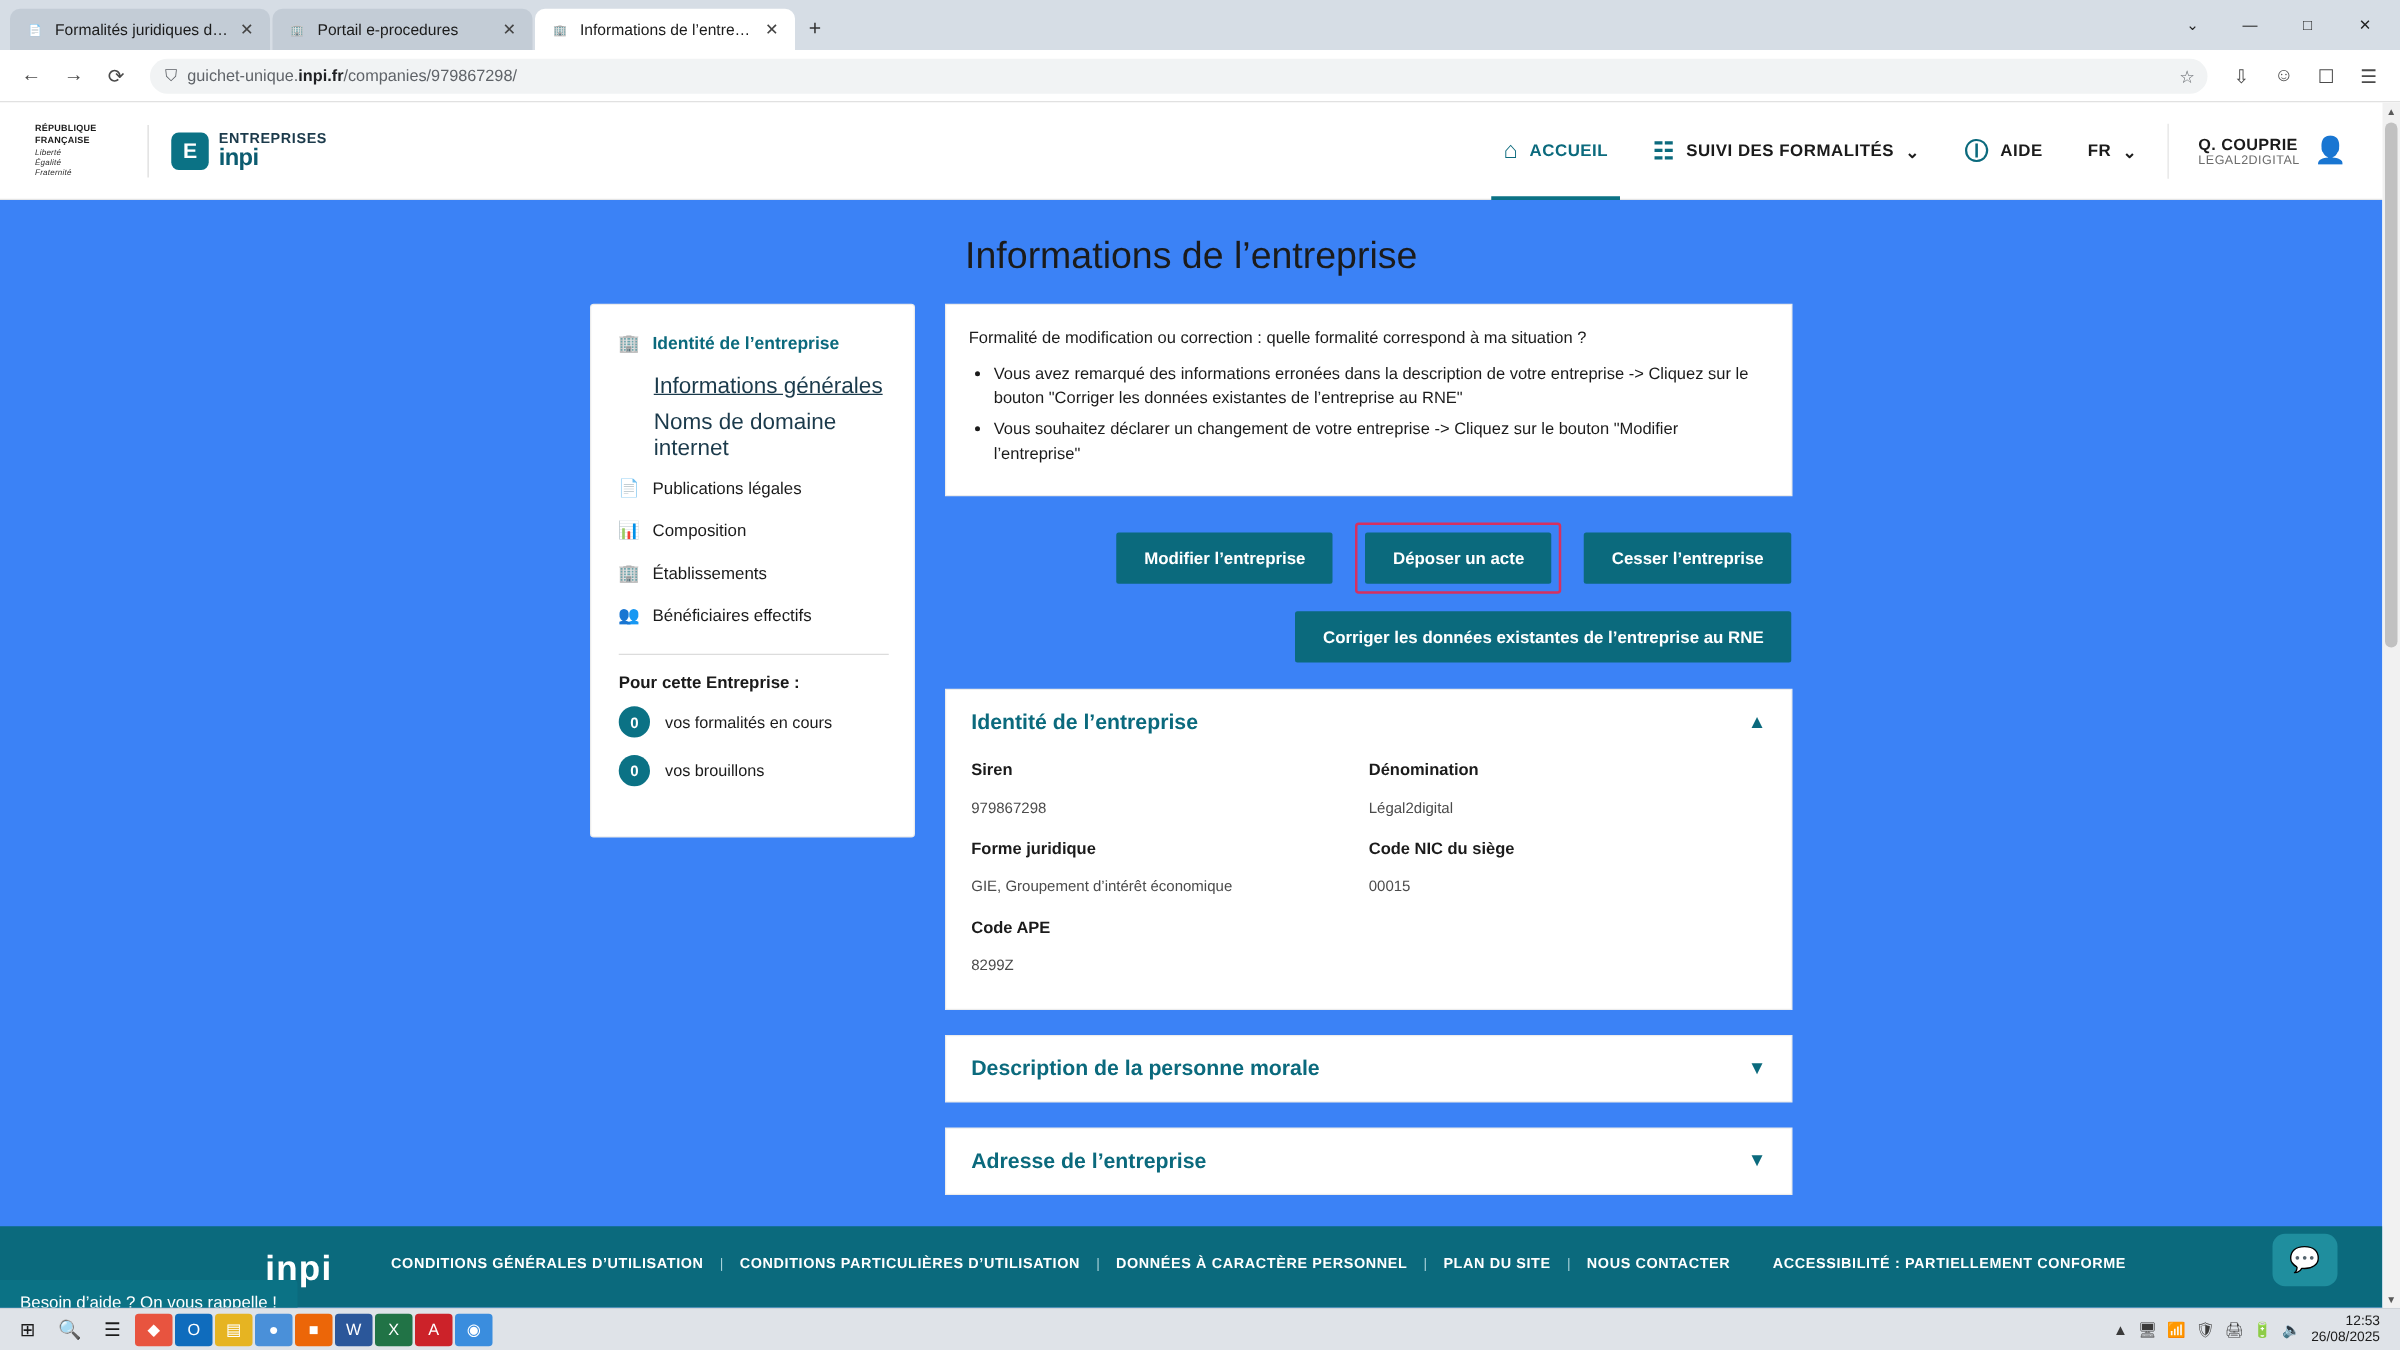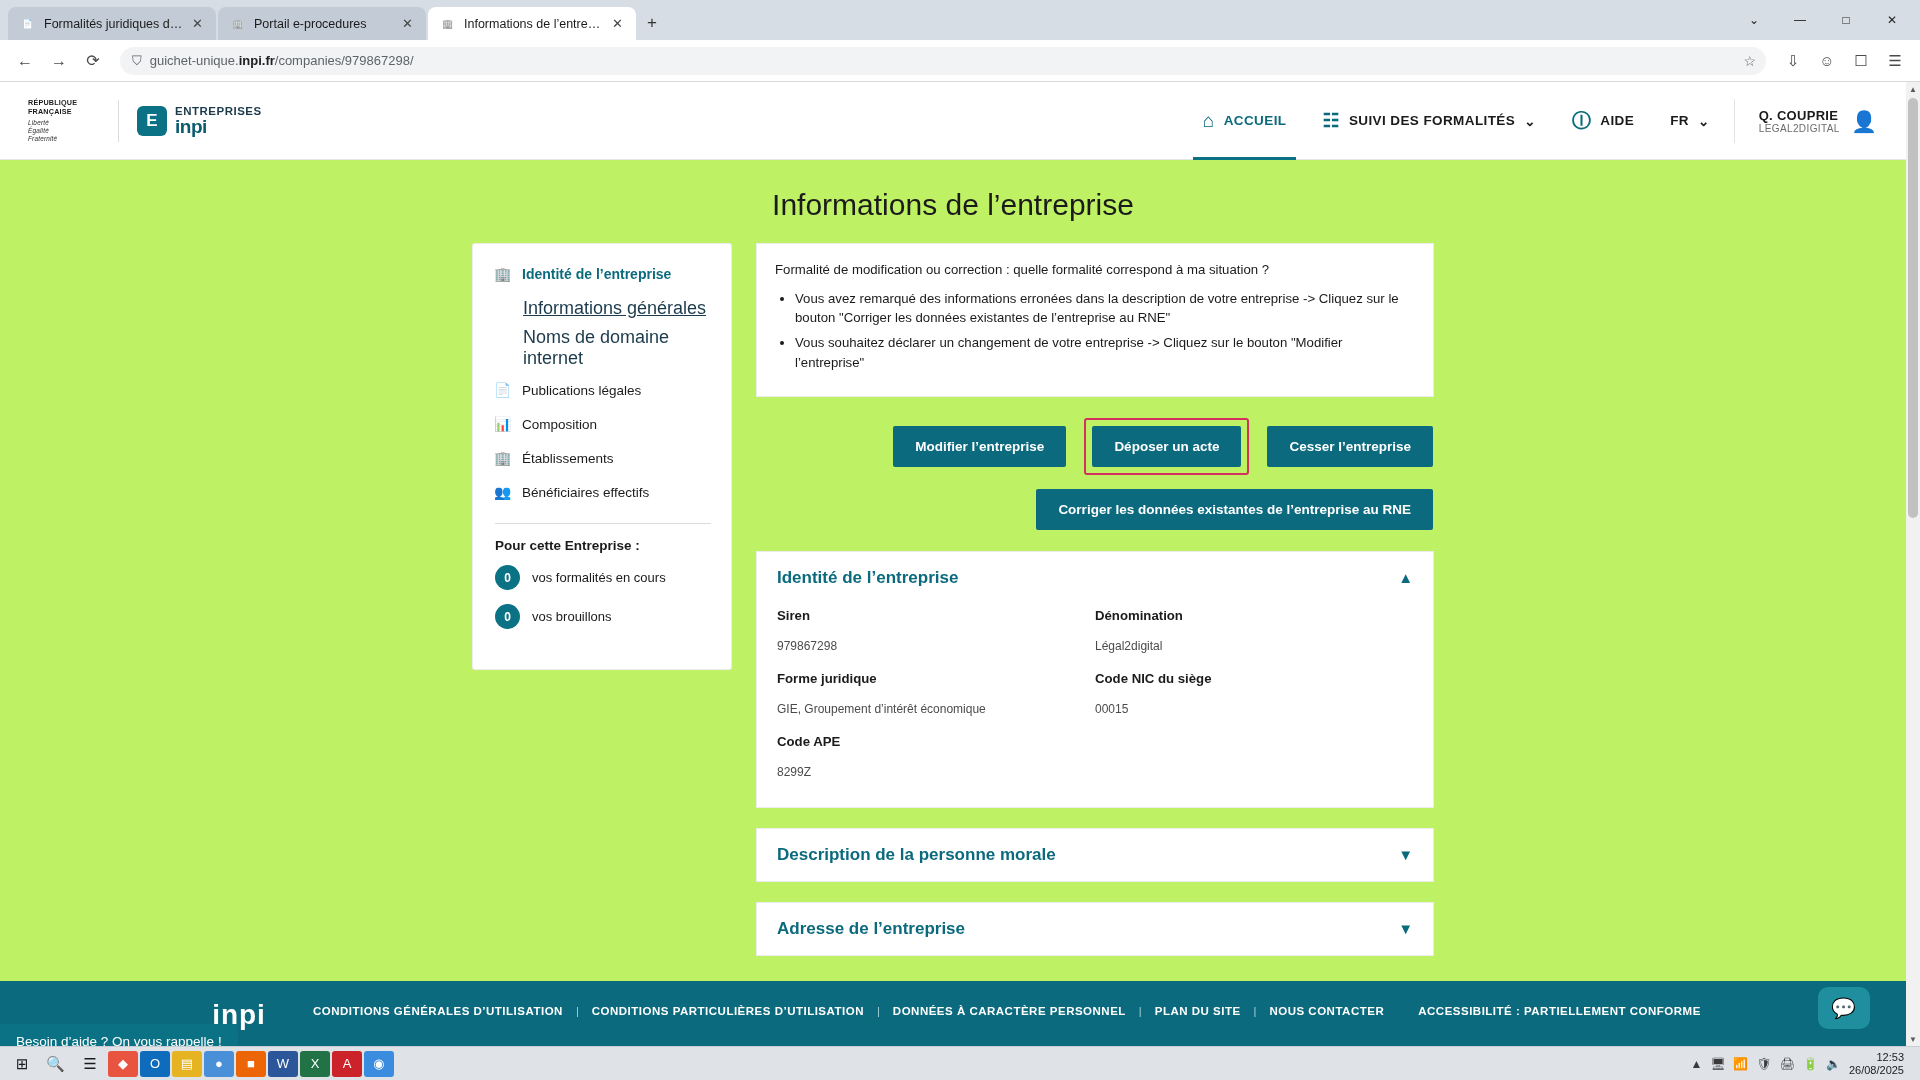--- a/index.html
+++ b/index.html
@@ -168,29 +168,29 @@
     position: relative;
   }
   .hdr-item.active { color: #0b6a7d; }
   .hdr-item.active::after {
     content: ""; position: absolute; left: 8px; right: 8px; bottom: 0;
     height: 3px; background: #0b7285;
   }
   .hdr-icon { color: #0b6a7d; font-size: 19px; display: flex; align-items: center; }
   .hdr-div { width: 1px; height: 44px; background: #e3e3e3; margin: 0 6px; }
   .user-block {
-    display: flex; align-items: flex-end; gap: 12px; padding-left: 18px;
+    display: flex; align-items: center; gap: 12px; padding-left: 18px;
   }
   .user-name { font-size: 13px; font-weight: 700; color: #1b1b1b; letter-spacing: .3px; }
   .user-org { font-size: 10px; color: #6b6b6b; letter-spacing: .4px; text-align: right; }
   .user-avatar { color: #3a3a3a; font-size: 21px; }
 
   
   .content-area {
-    background: #bef264;
+    background: #3b82f6;
     padding: 0 0 0 0;
     min-height: 820px;
     position: relative;
   }
   .page-title {
     text-align: center;
     font-size: 30px;
     color: #1b1b1b;
     font-weight: 400;
     padding: 28px 0 22px;

